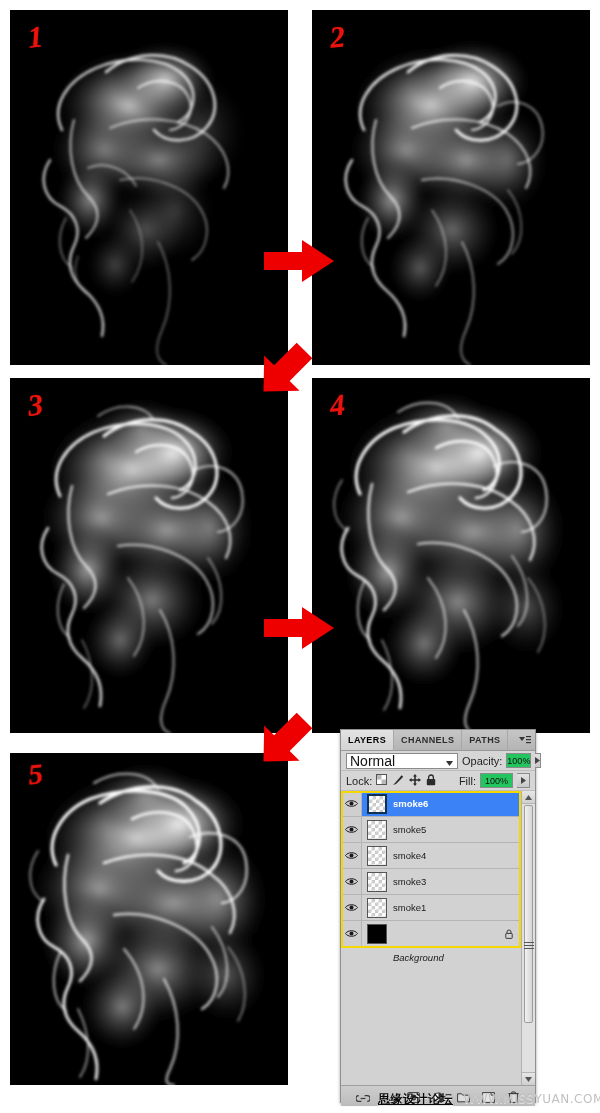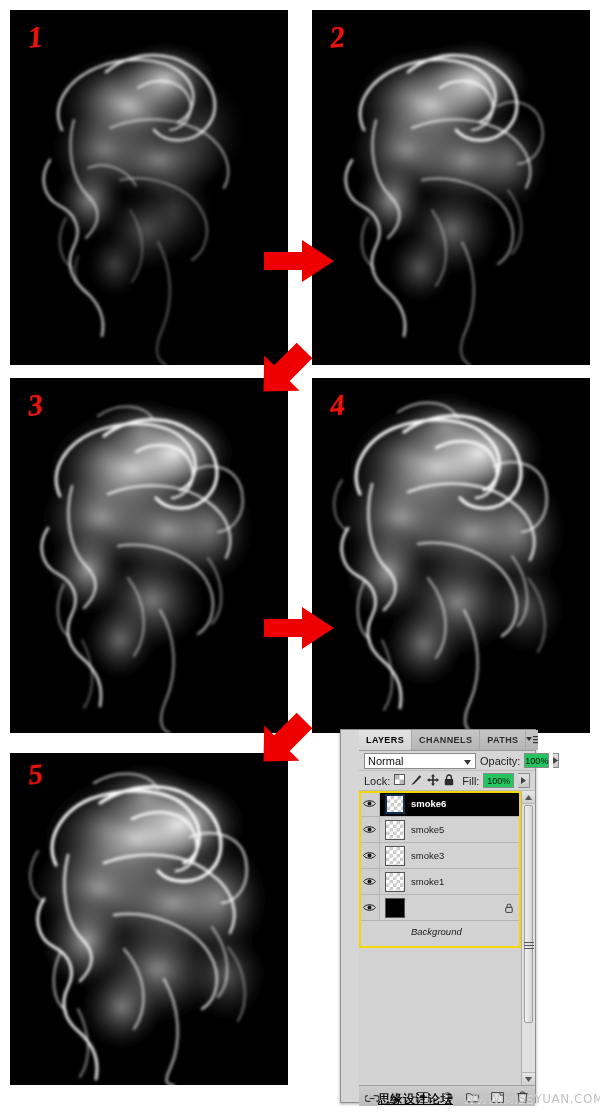--- a/index.html
+++ b/index.html
@@ -103,21 +103,21 @@
     border-bottom: 1px solid #bdbdbd;
   }
   .ps-select {
     height: 14px;
     flex: 0 0 104px;
     background: #fff;
     border: 1px solid #8a8a8a;
     display: flex;
     align-items: center;
     padding: 0 3px;
-    font-size: 11px;
+    font-size: 14px;
     position: relative;
   }
   .ps-select .caret {
     position: absolute;
     right: 4px;
     top: 50%;
     transform: translateY(-50%);
   }
   .ps-lbl {
     font-size: 11px;
@@ -166,21 +166,21 @@
   }
   .ps-layer {
     height: 26px;
     display: flex;
     align-items: center;
     border-bottom: 1px solid #b5b5b5;
     background: #d2d2d2;
     box-sizing: border-box;
   }
   .ps-layer.selected {
-    background: #000000;
+    background: #3b82f6;
   }
   .ps-layer.selected .ps-layer-name { color: #ffffff; font-weight: bold; }
   .ps-eye {
     width: 20px;
     display: flex;
     align-items: center;
     justify-content: center;
     flex: 0 0 20px;
     border-right: 1px solid #b5b5b5;
     height: 100%;
@@ -547,21 +547,21 @@
 </div>
 
 <div class="arrow" style="left:253px; top:710px; width:62px; height:62px;">
   <svg width="62" height="62" viewBox="0 0 62 62">
     <g transform="rotate(135 31 31)">
       <path d="M2,20 L34,20 L34,6 L60,31 L34,56 L34,42 L2,42 Z" fill="#ee0000"></path>
     </g>
   </svg>
 </div>
 
-<div class="ps-panel" style="left:340px; top:729px; width:196px; height:374px;padding-left:18px;">
+<div class="ps-panel" style="left:340px; top:729px; width:196px; height:374px;">
 
   <div class="ps-tabbar">
     <div class="ps-tab active">
       <span>LAYERS</span>
     </div>
     <div class="ps-tab">
       <span>CHANNELS</span>
     </div>
     <div class="ps-tab">
       <span>PATHS</span>
@@ -657,20 +657,30 @@
         <div class="ps-eye">
           <svg width="13" height="9" viewBox="0 0 13 9">
             <path d="M0.5,4.5 C3,0.8 10,0.8 12.5,4.5 C10,8.2 3,8.2 0.5,4.5 Z" fill="none" stroke="#1a1a1a" stroke-width="1"></path>
             <circle cx="6.5" cy="4.5" r="2" fill="#1a1a1a"></circle>
           </svg>
         </div>
         <div class="ps-thumb"></div>
         <span class="ps-layer-name">smoke5</span>
       </div>
 
+      <div class="ps-layer">
+        <div class="ps-eye">
+          <svg width="13" height="9" viewBox="0 0 13 9">
+            <path d="M0.5,4.5 C3,0.8 10,0.8 12.5,4.5 C10,8.2 3,8.2 0.5,4.5 Z" fill="none" stroke="#1a1a1a" stroke-width="1"></path>
+            <circle cx="6.5" cy="4.5" r="2" fill="#1a1a1a"></circle>
+          </svg>
+        </div>
+        <div class="ps-thumb"></div>
+        <span class="ps-layer-name">smoke4</span>
+      </div>
 
       <div class="ps-layer">
         <div class="ps-eye">
           <svg width="13" height="9" viewBox="0 0 13 9">
             <path d="M0.5,4.5 C3,0.8 10,0.8 12.5,4.5 C10,8.2 3,8.2 0.5,4.5 Z" fill="none" stroke="#1a1a1a" stroke-width="1"></path>
             <circle cx="6.5" cy="4.5" r="2" fill="#1a1a1a"></circle>
           </svg>
         </div>
         <div class="ps-thumb"></div>
         <span class="ps-layer-name">smoke3</span>

